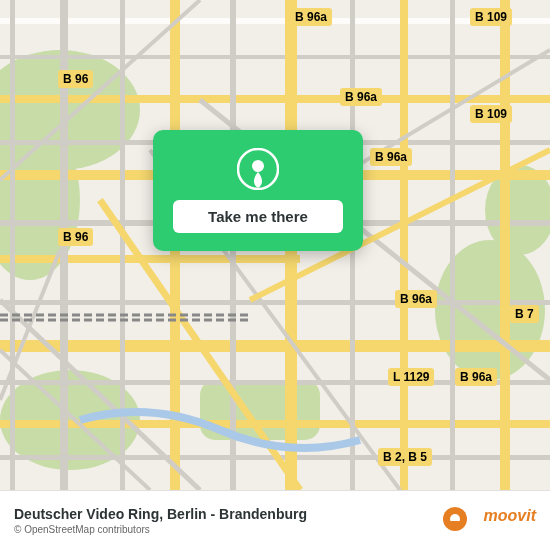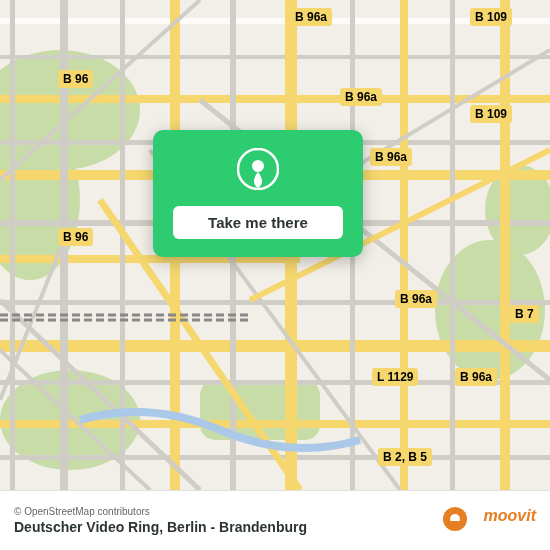--- a/index.html
+++ b/index.html
@@ -32,21 +32,20 @@
       left: 153px;
       width: 210px;
       background: #2ecc71;
       border-radius: 10px;
       padding: 18px 20px 18px 20px;
       display: flex;
       flex-direction: column;
       align-items: center;
       box-shadow: 0 4px 16px rgba(0,0,0,0.25);
       z-index: 10;
-      gap: 6px;
     }
 
     .pin-icon {
       width: 42px;
       height: 42px;
       margin-bottom: 10px;
     }
 
     #popup-btn {
       background: #ffffff;
@@ -178,39 +177,39 @@
       <div class="road-badge" style="top: 8px; left: 290px;">B 96a</div>
       <div class="road-badge" style="top: 8px; left: 470px;">B 109</div>
       <div class="road-badge" style="top: 70px; left: 58px;">B 96</div>
       <div class="road-badge" style="top: 88px; left: 340px;">B 96a</div>
       <div class="road-badge" style="top: 105px; left: 470px;">B 109</div>
       <div class="road-badge" style="top: 148px; left: 370px;">B 96a</div>
       <div class="road-badge" style="top: 228px; left: 58px;">B 96</div>
       <div class="road-badge" style="top: 290px; left: 395px;">B 96a</div>
       <div class="road-badge" style="top: 305px; left: 510px;">B 7</div>
       <div class="road-badge" style="top: 368px; left: 455px;">B 96a</div>
-      <div class="road-badge" style="top: 368px; left: 372px;">L 1129</div>
+      <div class="road-badge" style="top: 368px; left: 388px;">L 1129</div>
       <div class="road-badge" style="top: 448px; left: 378px;">B 2, B 5</div>
     </div>
 
   <div id="popup-card">
 
     <svg class="pin-icon" viewBox="0 0 42 42" xmlns="http://www.w3.org/2000/svg">
       <circle cx="21" cy="21" r="20" fill="none" stroke="#ffffff" stroke-width="2.5"></circle>
       <circle cx="21" cy="18" r="6" fill="#ffffff"></circle>
       <path d="M21 24 C21 24 12 34 21 40 C30 34 21 24 21 24Z" fill="#ffffff"></path>
     </svg>
     <button id="popup-btn">Take me there</button>
   </div>
 </div>
 
 <div id="bottom-bar">
   <div id="bottom-left">
+    <span id="location-name">Deutscher Video Ring, Berlin - Brandenburg</span>
     <span id="osm-credit">© OpenStreetMap contributors</span>
-    <span id="location-name">Deutscher Video Ring, Berlin - Brandenburg</span>
   </div>
   <div id="moovit-logo">
     <svg class="moovit-pin" viewBox="0 0 28 28" xmlns="http://www.w3.org/2000/svg">
       <circle cx="14" cy="12" r="12" fill="#e67e22"></circle>
       <circle cx="14" cy="12" r="5" fill="#ffffff"></circle>
       <path d="M14 22 L9 14 L19 14 Z" fill="#e67e22"></path>
     </svg>
     <span class="moovit-text">moovit</span>
   </div>
 </div>

